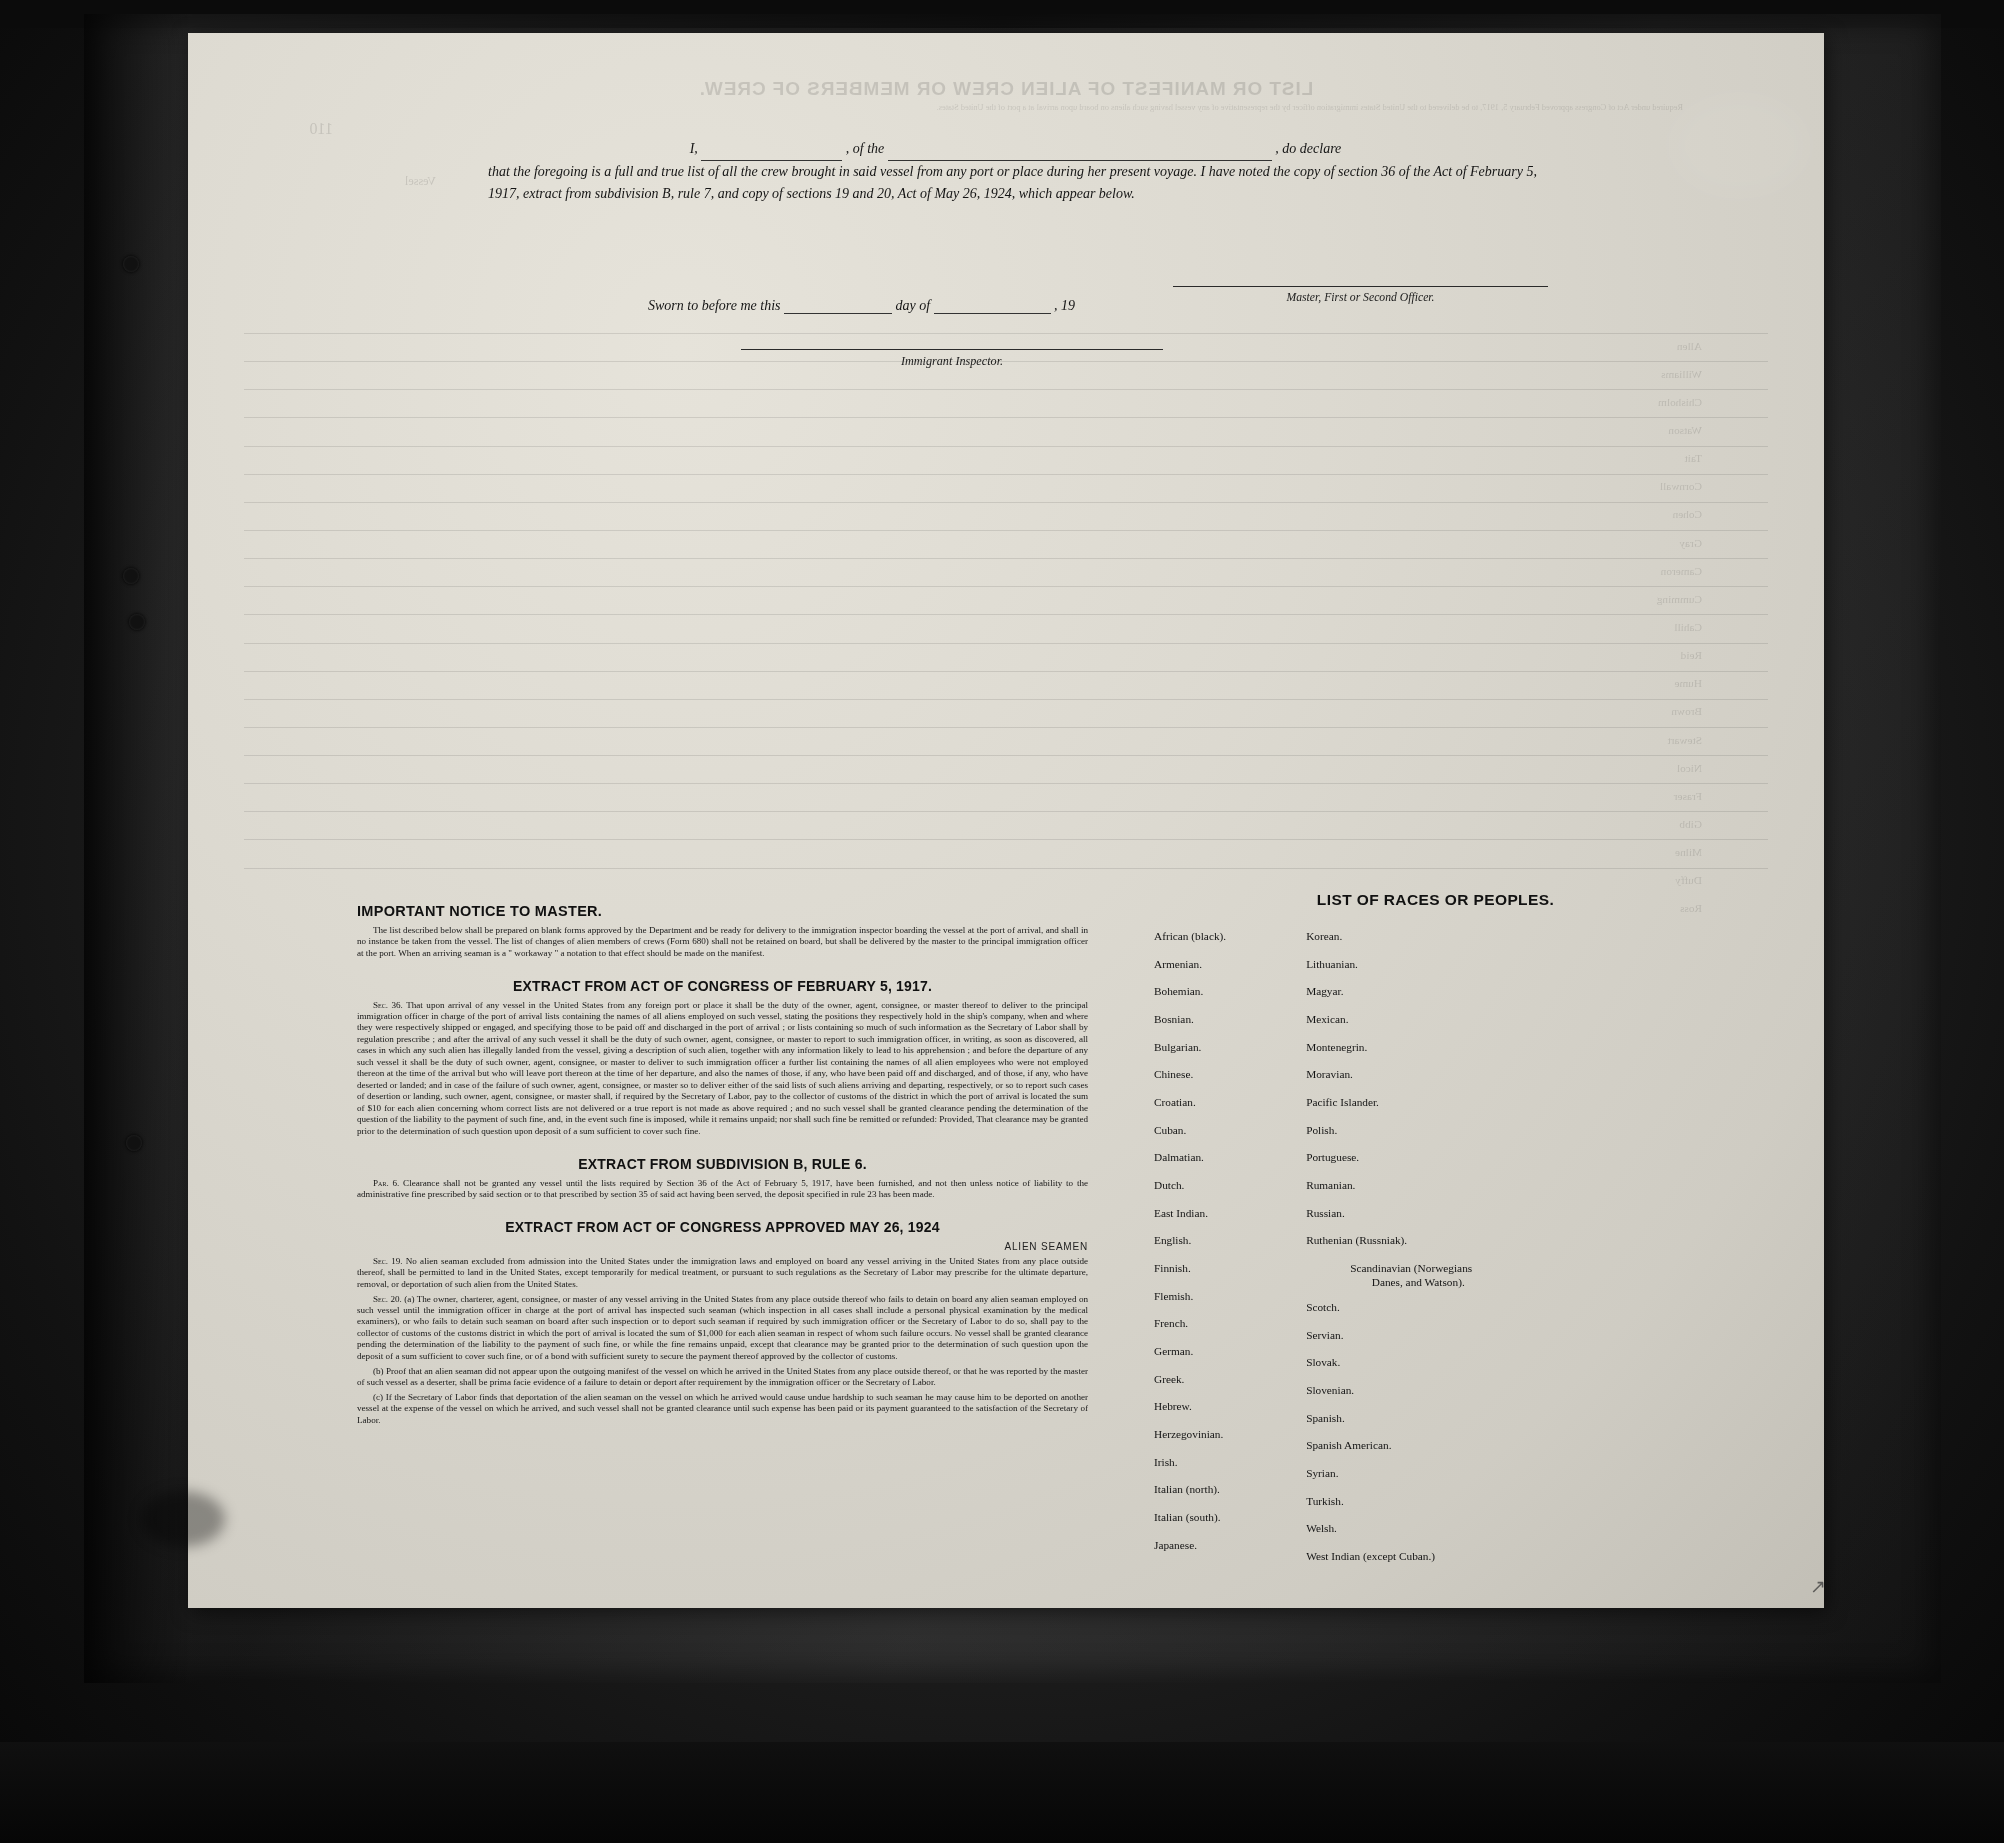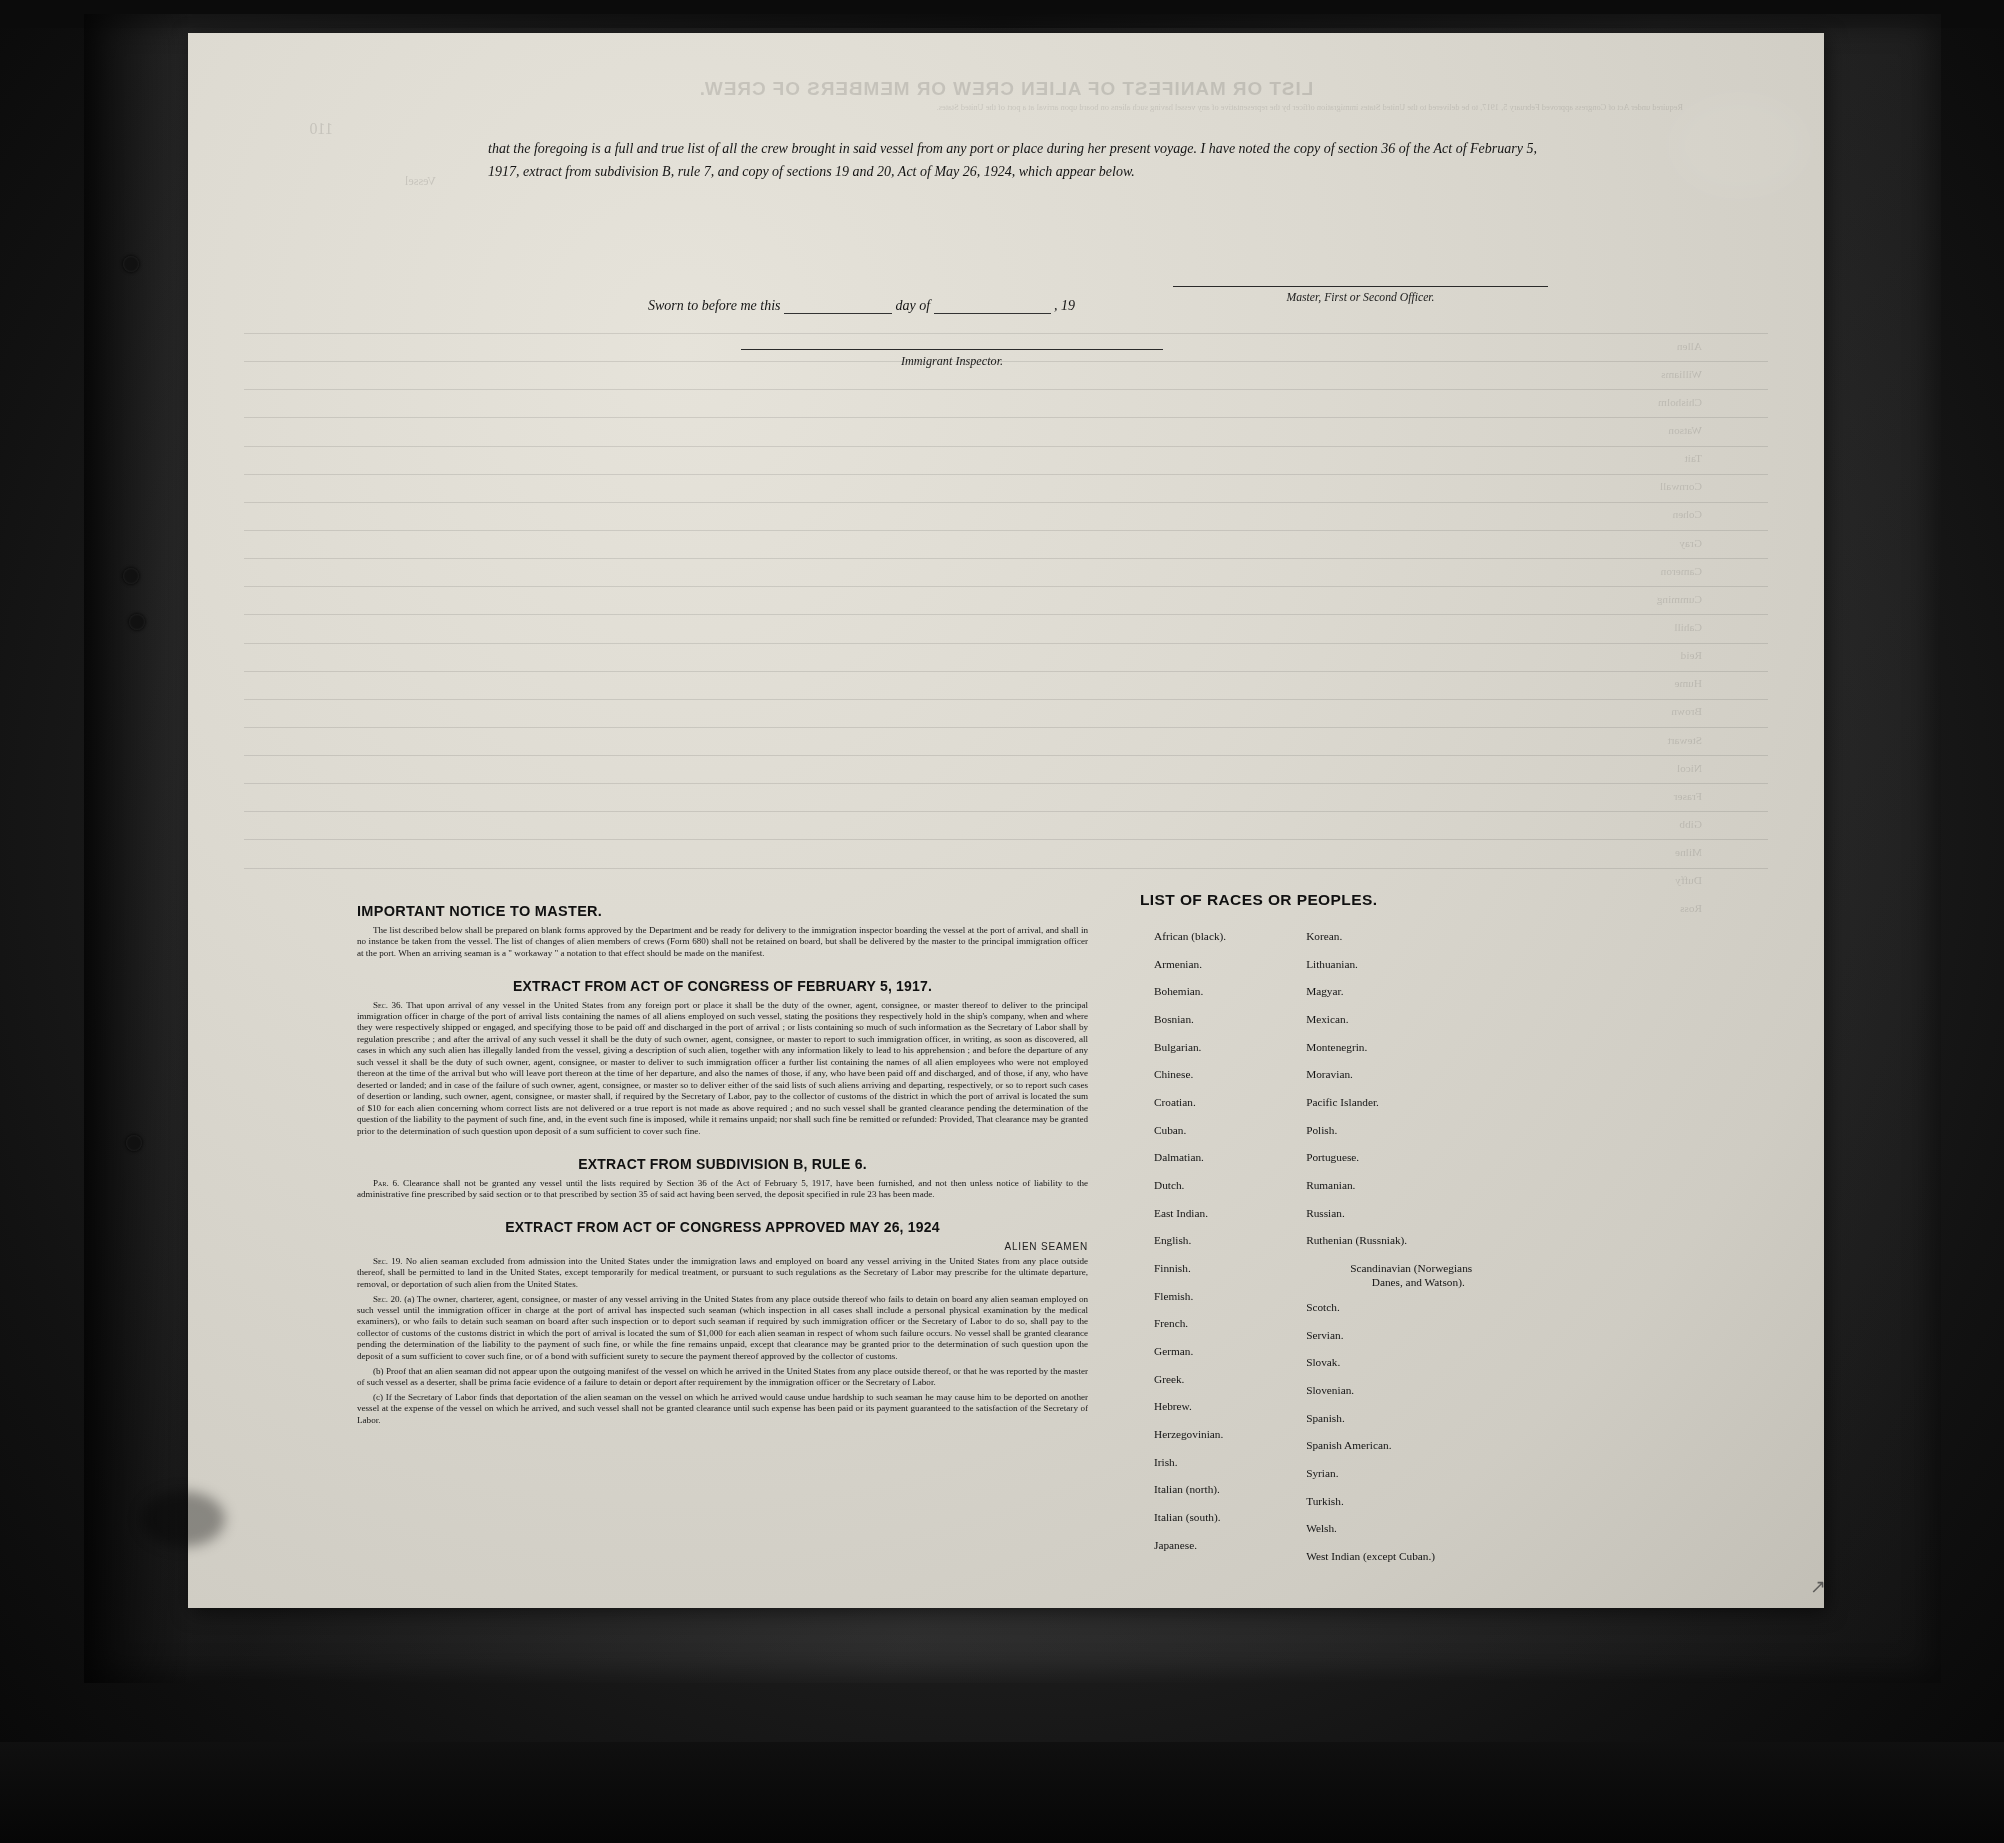--- a/index.html
+++ b/index.html
@@ -230,21 +230,21 @@
     position: absolute;
     left: 952px;
     top: 858px;
     width: 591px;
   }
   .races h2 {
     font-family: "Liberation Sans", sans-serif;
     font-weight: bold;
     font-size: 15.5px;
     letter-spacing: 0.4px;
-    text-align: left;
+    text-align: center;
     margin: 0 0 14px 0;
     color: #111;
   }
   .races-cols {
     display: flex;
     justify-content: flex-start;
     gap: 80px;
     padding-left: 14px;
   }
   .races-cols ul {
@@ -359,20 +359,27 @@
       <div class="gcell" style="left: 122px; top: 785px; font-size: 11.3px;">Gibb</div>
       <div class="gcell" style="left: 122px; top: 813px; font-size: 11.3px;">Milne</div>
       <div class="gcell" style="left: 122px; top: 841px; font-size: 11.3px;">Duffy</div>
       <div class="gcell" style="left: 122px; top: 869px; font-size: 11.3px;">Ross</div>
     </div>
 
   <div class="sheet-content">
 
 
     <div class="affidavit">
+      <div class="aff-line1" style="text-align:center;">
+        <span>I,</span>
+        <span class="rule" style="width:141px;"></span>
+        <span>, of the</span>
+        <span class="rule" style="width:384px;"></span>
+        <span>, do declare</span>
+      </div>
       <div class="aff-body">that the foregoing is a full and true list of all the crew brought in said vessel from any port or place during her present voyage.  I have noted the copy of section 36 of the Act of February 5, 1917, extract from subdivision B, rule 7, and copy of sections 19 and 20, Act of May 26, 1924, which appear below.</div>
     </div>
 
     <div class="sworn">
       <span>Sworn to before me this</span>
       <span class="rule" style="width:108px;"></span>
       <span>day of</span>
       <span class="rule" style="width:117px;"></span>
       <span>, 19</span>
     </div>

